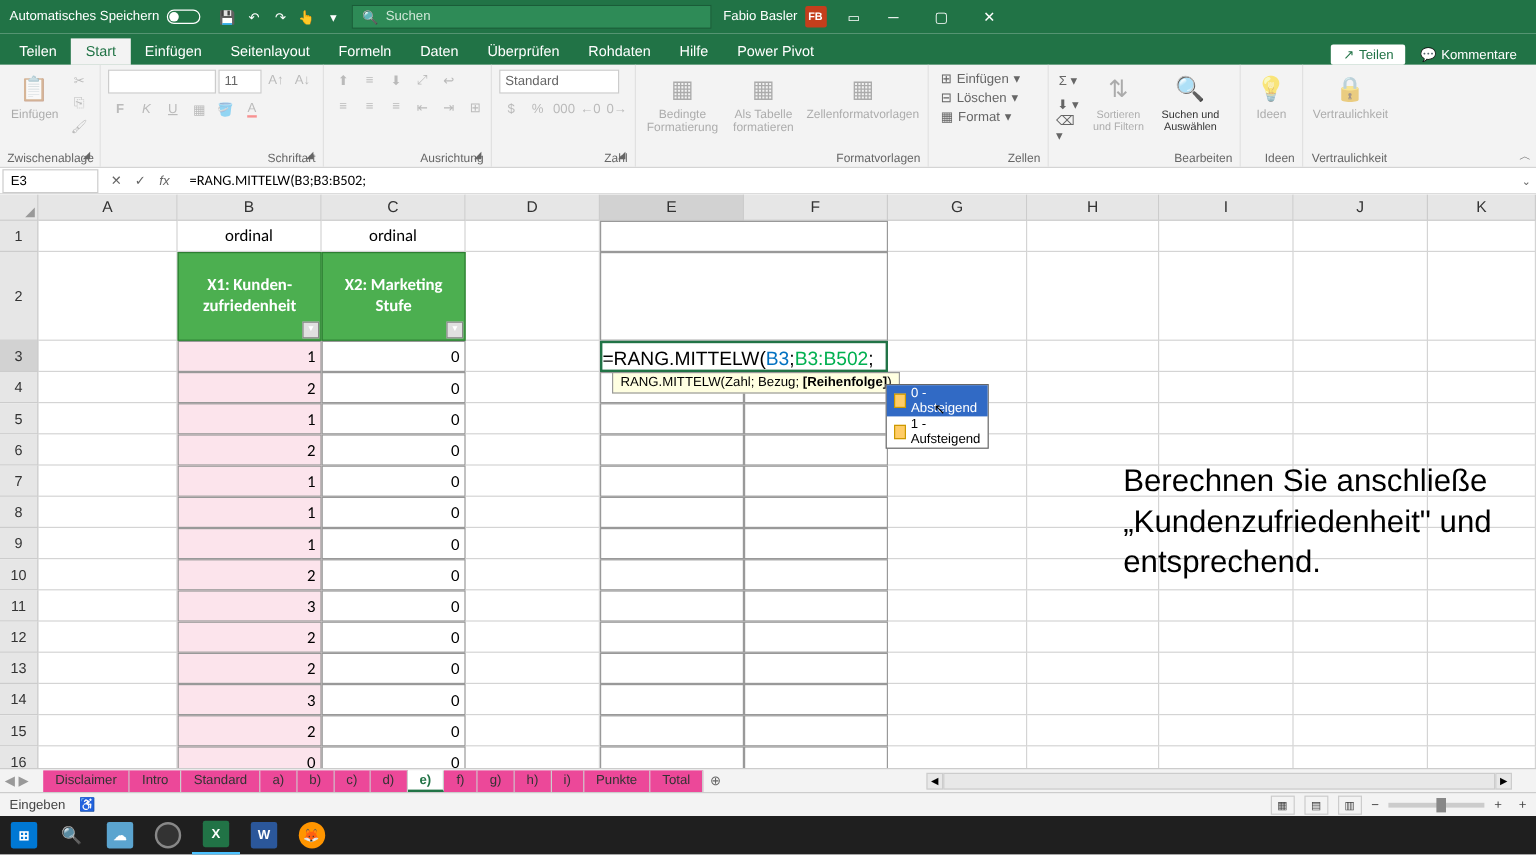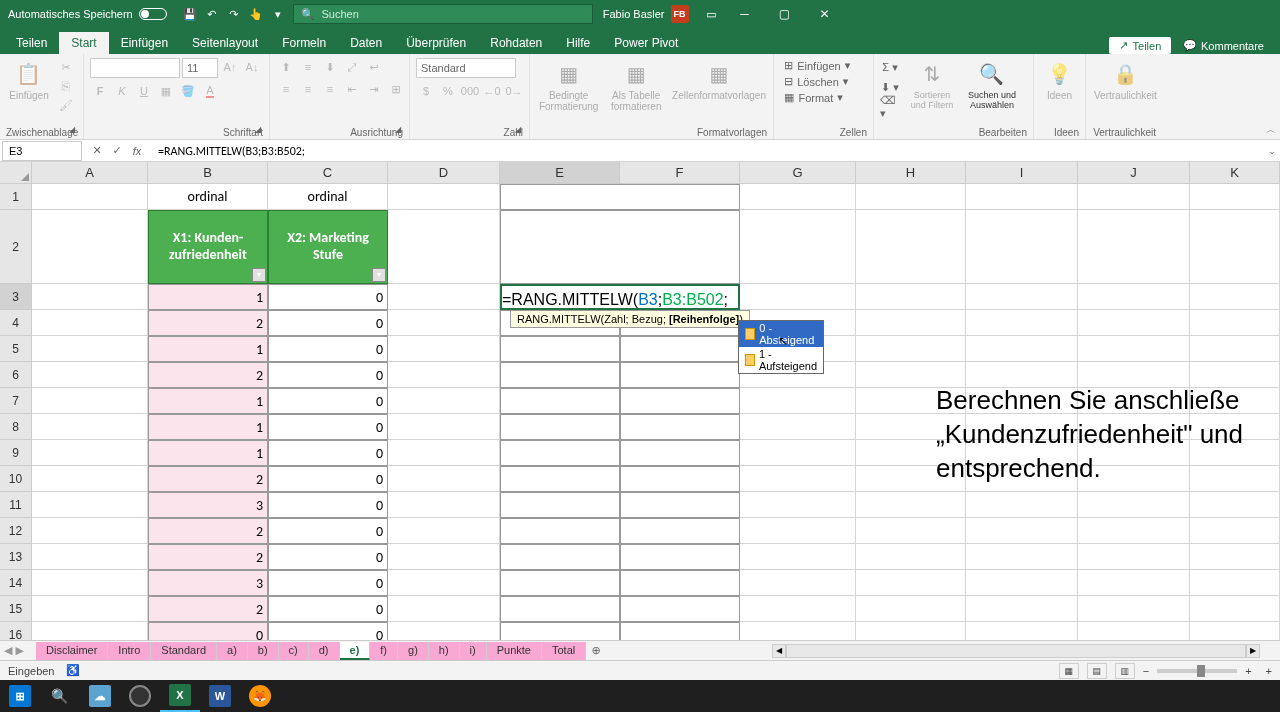--- a/index.html
+++ b/index.html
@@ -90,21 +90,21 @@
 .autocomplete-icon { width: 12px; height: 12px; background: #fc6; border: 1px solid #c90; }
 .autocomplete-desc { position: absolute; background: #ffffe1; border: 1px solid #999; padding: 2px 6px; font-size: 11px; z-index: 12; white-space: nowrap; }
 .cursor-arrow { position: absolute; z-index: 100; font-size: 12px; pointer-events: none; }
 
 
 .text-overlay { position: absolute; font-family: Arial, sans-serif; font-size: 26px; color: #000; line-height: 1.3; z-index: 5; }
 
 
 .sheet-tabs { height: 20px; background: #f3f3f3; border-top: 1px solid #ccc; display: flex; align-items: center; font-size: 11px; }
 .sheet-nav { width: 36px; display: flex; gap: 2px; padding: 0 4px; color: #999; }
-.sheet-tab { padding: 2px 10px; border-right: 1px solid #ccc; cursor: pointer; background: #f9a8d4; color: #333; }
+.sheet-tab { padding: 2px 10px; border-right: 1px solid #ccc; cursor: pointer; background: #ec4899; color: #333; }
 .sheet-tab.active { background: #fff; border-bottom: 2px solid #217346; color: #217346; font-weight: 600; }
 .sheet-add { width: 20px; text-align: center; cursor: pointer; color: #666; }
 .hscroll { flex: 1; display: flex; align-items: center; justify-content: flex-end; padding-right: 20px; }
 .hscroll-bar { width: 460px; height: 14px; background: #e8e8e8; border: 1px solid #ccc; position: relative; }
 .hscroll-arrow { width: 14px; height: 14px; background: #e8e8e8; border: 1px solid #ccc; font-size: 8px; display: flex; align-items: center; justify-content: center; cursor: pointer; }
 
 
 .statusbar { height: 20px; background: #f3f3f3; border-top: 1px solid #ccc; display: flex; align-items: center; font-size: 11px; padding: 0 8px; color: #444; }
 .statusbar .right { margin-left: auto; display: flex; gap: 8px; align-items: center; }
 .view-btn { width: 20px; height: 16px; border: 1px solid #ccc; cursor: pointer; font-size: 9px; display: flex; align-items: center; justify-content: center; }

